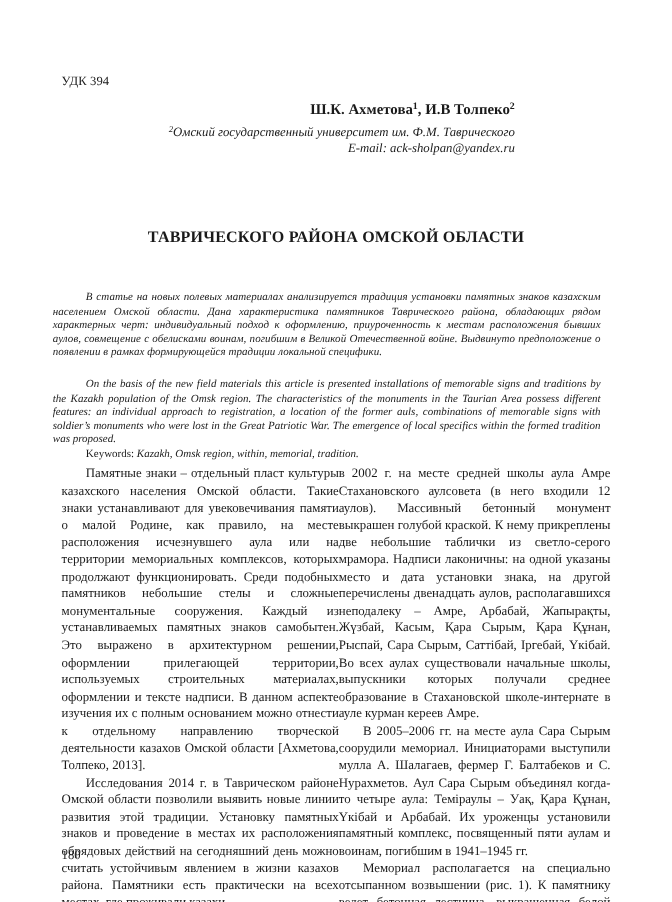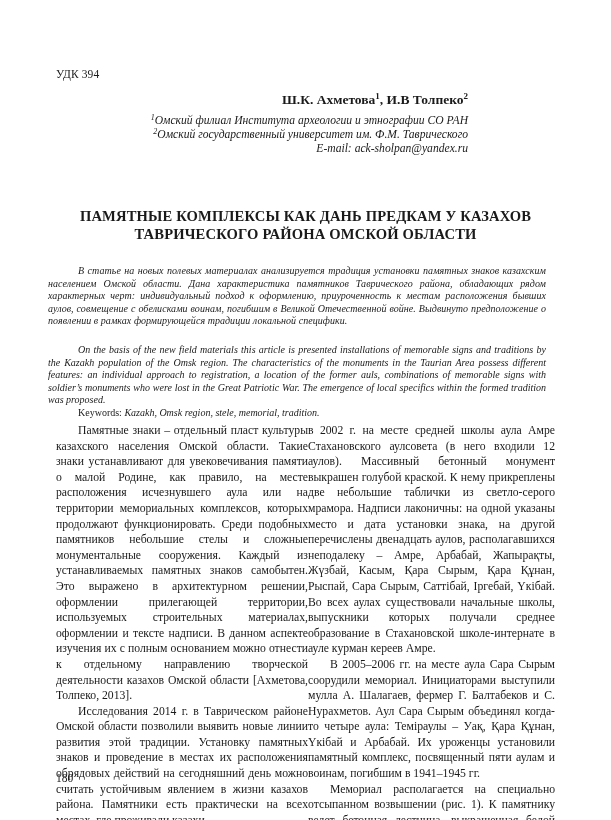--- a/index.html
+++ b/index.html
@@ -128,37 +128,35 @@
 
 <div class="page">
 
   <div class="udk">УДК 394</div>
 
   <div class="authors">
     <span>Ш.К. Ахметова</span><sup>1</sup><span>, </span><span>И.В Толпеко</span><sup>2</sup>
   </div>
 
   <div class="affiliations">
-    <div><sup>1</sup><span>Омский филиал Института археологии и этнографии СО РАН</span></div>
     <div><sup>2</sup><span>Омский государственный университет им. Ф.М. Таврического</span></div>
     <div>E-mail: ack-sholpan@yandex.ru</div>
   </div>
 
   <div class="title">
-    <div>ПАМЯТНЫЕ КОМПЛЕКСЫ КАК ДАНЬ ПРЕДКАМ У КАЗАХОВ</div>
     <div>ТАВРИЧЕСКОГО РАЙОНА ОМСКОЙ ОБЛАСТИ</div>
   </div>
 
   <div class="abstract abstract-ru">
     <p class="it">В статье на новых полевых материалах анализируется традиция установки памятных знаков казахским населением Омской области. Дана характеристика памятников Таврического района, обладающих рядом характерных черт: индивидуальный подход к оформлению, приуроченность к местам расположения бывших аулов, совмещение с обелисками воинам, погибшим в Великой Отечественной войне. Выдвинуто предположение о появлении в рамках формирующейся традиции локальной специфики.</p>
   </div>
 
   <div class="abstract abstract-en">
     <p class="it">On the basis of the new field materials this article is presented installations of memorable signs and traditions by the Kazakh population of the Omsk region. The characteristics of the monuments in the Taurian Area possess different features: an individual approach to registration, a location of the former auls, combinations of memorable signs with soldier’s monuments who were lost in the Great Patriotic War. The emergence of local specifics within the formed tradition was proposed.</p>
-    <p><span class="kw-label">Keywords: </span><span class="kw-values">Kazakh, Omsk region, stele, memorial, tradition.</span></p>
+    <p><span class="kw-label">Keywords: </span><span class="kw-values">Kazakh, Omsk region, within, memorial, tradition.</span></p>
   </div>
 
   <div class="col col-left">
     <p>Памятные знаки – отдельный пласт культуры казахского населения Омской области. Такие знаки устанавливают для увековечивания памяти о малой Родине, как правило, на месте расположения исчезнувшего аула или на территории мемориальных комплексов, которых продолжают функционировать. Среди подобных памятников небольшие стелы и сложные монументальные сооружения. Каждый из устанавливаемых памятных знаков самобытен. Это выражено в архитектурном решении, оформлении прилегающей территории, используемых строительных материалах, оформлении и тексте надписи. В данном аспекте изучения их с полным основанием можно отнести к отдельному направлению творческой деятельности казахов Омской области [Ахметова, Толпеко, 2013].</p>
     <p>Исследования 2014 г. в Таврическом районе Омской области позволили выявить новые линии развития этой традиции. Установку памятных знаков и проведение в местах их расположения обрядовых действий на сегодняшний день можно считать устойчивым явлением в жизни казахов района. Памятники есть практически на всех местах, где проживали казахи.</p>
 
   </div>
 
   <div class="col col-right">
     <p class="cont">в 2002 г. на месте средней школы аула Амре Стахановского аулсовета (в него входили 12 аулов). Массивный бетонный монумент выкрашен голубой краской. К нему прикреплены две небольшие таблички из светло-серого мрамора. Надписи лаконичны: на одной указаны место и дата установки знака, на другой перечислены двенадцать аулов, располагавшихся неподалеку – Амре, Арбабай, Жапырақты, Жүзбай, Касым, Қара Сырым, Қара Құнан, Рыспай, Сара Сырым, Саттiбай, Iргебай, Үкiбай. Во всех аулах существовали начальные школы, выпускники которых получали среднее образование в Стахановской школе-интернате в ауле курман кереев Амре.</p>

